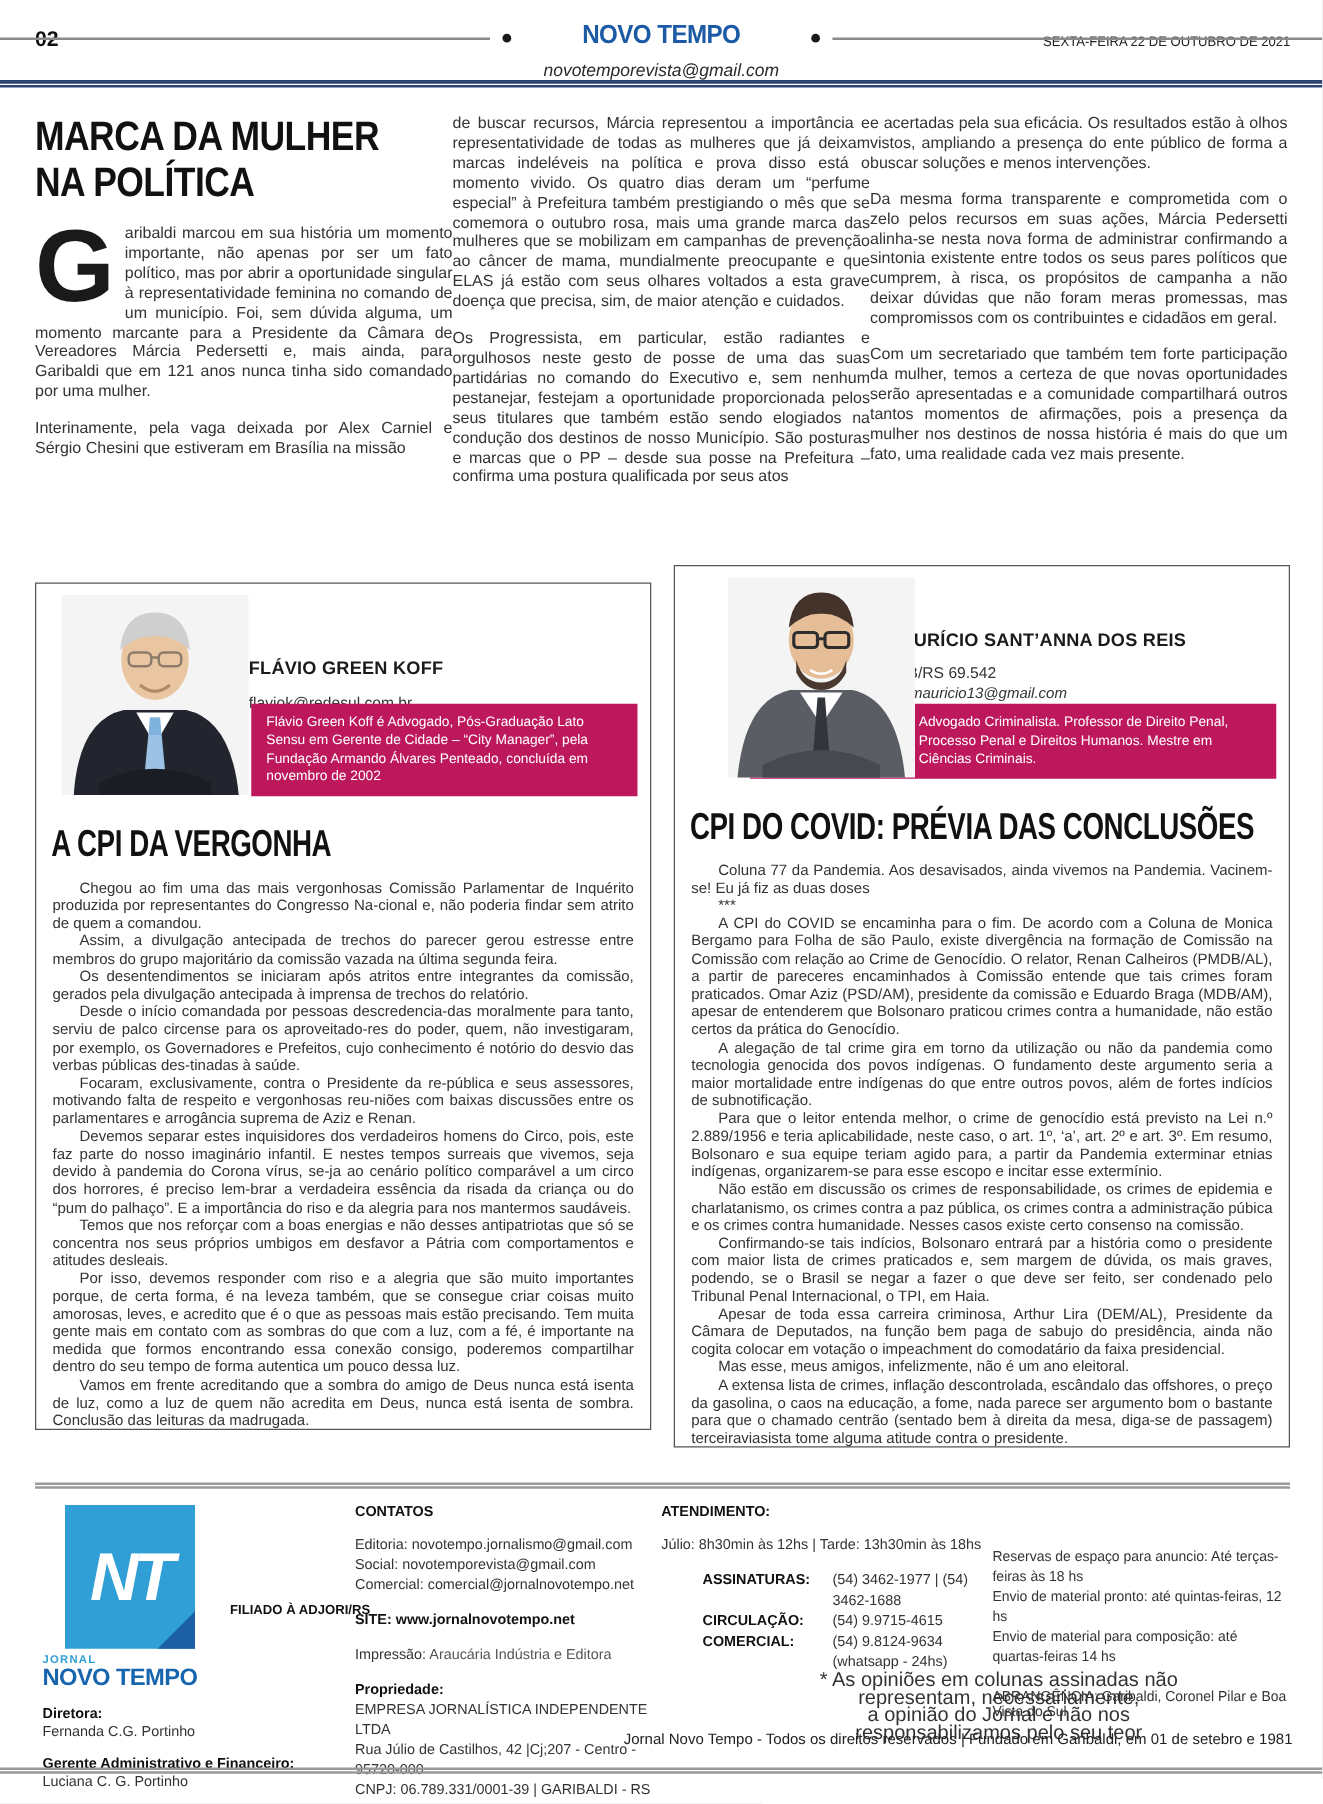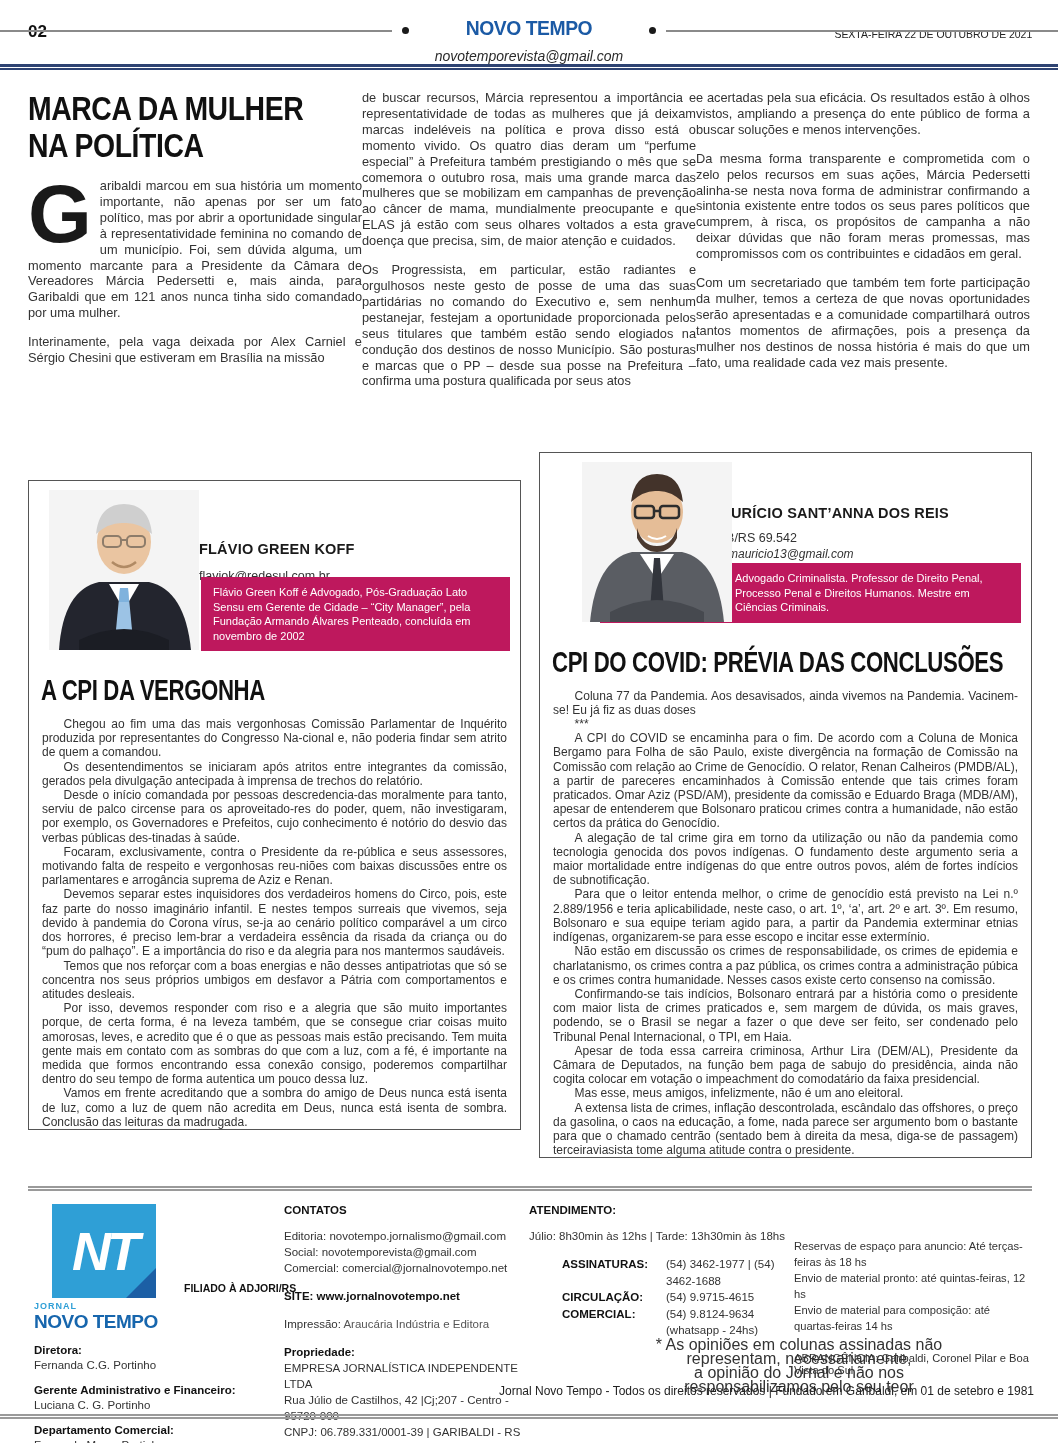--- a/index.html
+++ b/index.html
@@ -57,21 +57,21 @@
   .gray-divider{position:absolute;left:28px;right:26px;height:5px;
                 border-top:2px solid #9a9a9a;border-bottom:2px solid #9a9a9a;box-sizing:border-box;}
   .div-top{top:1186px;}
   .div-bottom{top:1414px;left:0;right:0;}
   .footer{position:absolute;top:1204px;left:34px;right:20px;height:205px;font-size:11.5px;}
   .footer-cols{display:flex;}
   .fcol1{width:250px;}
   .fcol2{width:245px;}
   .fcol3{width:265px;}
   .fcol4{flex:1;}
-  .nt-logo{position:relative;width:104px;height:94px;background:#2f9fd6;margin-left:18px;}
+  .nt-logo{position:relative;width:104px;height:115px;background:#2f9fd6;margin-left:18px;}
   .nt-logo .mono{position:absolute;left:0;top:0;right:0;bottom:0;display:flex;align-items:center;justify-content:center;
                  color:#ffffff;font-size:54px;font-weight:bold;font-style:italic;letter-spacing:-4px;}
   .nt-logo .tri{position:absolute;right:0;bottom:0;width:0;height:0;
                 border-left:30px solid transparent;border-bottom:30px solid #1c5fa5;}
   .logo-kicker{color:#2f9fd6;font-size:9px;font-weight:bold;letter-spacing:1px;margin-top:3px;}
   .logo-name{color:#1766ad;font-size:19px;font-weight:bold;letter-spacing:-0.5px;}
   .affiliation{position:absolute;left:150px;top:78px;font-size:10.5px;font-weight:bold;color:#111;}
   .staff{margin-top:10px;}
   .staff .role{font-weight:bold;color:#111;}
   .staff .entry{margin-bottom:10px;line-height:15px;color:#333;}
@@ -149,20 +149,21 @@
         </svg>
         <div class="profile-id">
           <div class="profile-name">FLÁVIO GREEN KOFF</div>
           <div class="profile-mail">flaviok@redesul.com.br</div>
         </div>
         <div class="bio-bar bio-left">Flávio Green Koff é Advogado, Pós-Graduação Lato Sensu em Gerente de Cidade – “City Manager”, pela Fundação Armando Álvares Penteado, concluída em novembro de 2002</div>
       </div>
       <div class="feature-title">A CPI DA VERGONHA</div>
       <div class="feature-body">
         <p>Chegou ao fim uma das mais vergonhosas Comissão Parlamentar de Inquérito produzida por representantes do Congresso Na-cional e, não poderia findar sem atrito de quem a comandou.</p>
+        <p>Assim, a divulgação antecipada de trechos do parecer gerou estresse entre membros do grupo majoritário da comissão vazada na última segunda feira.</p>
         <p>Os desentendimentos se iniciaram após atritos entre integrantes da comissão, gerados pela divulgação antecipada à imprensa de trechos do relatório.</p>
         <p>Desde o início comandada por pessoas descredencia-das moralmente para tanto, serviu de palco circense para os aproveitado-res do poder, quem, não investigaram, por exemplo, os Governadores e Prefeitos, cujo conhecimento é notório do desvio das verbas públicas des-tinadas à saúde.</p>
         <p>Focaram, exclusivamente, contra o Presidente da re-pública e seus assessores, motivando falta de respeito e vergonhosas reu-niões com baixas discussões entre os parlamentares e arrogância suprema de Aziz e Renan.</p>
         <p>Devemos separar estes inquisidores dos verdadeiros homens do Circo, pois, este faz parte do nosso imaginário infantil. E nestes tempos surreais que vivemos, seja devido à pandemia do Corona vírus, se-ja ao cenário político comparável a um circo dos horrores, é preciso lem-brar a verdadeira essência da risada da criança ou do “pum do palhaço”. E a importância do riso e da alegria para nos mantermos saudáveis.</p>
         <p>Temos que nos reforçar com a boas energias e não desses antipatriotas que só se concentra nos seus próprios umbigos em desfavor a Pátria com comportamentos e atitudes desleais.</p>
         <p>Por isso, devemos responder com riso e a alegria que são muito importantes porque, de certa forma, é na leveza também, que se consegue criar coisas muito amorosas, leves, e acredito que é o que as pessoas mais estão precisando. Tem muita gente mais em contato com as sombras do que com a luz, com a fé, é importante na medida que formos encontrando essa conexão consigo, poderemos compartilhar dentro do seu tempo de forma autentica um pouco dessa luz.</p>
         <p>Vamos em frente acreditando que a sombra do amigo de Deus nunca está isenta de luz, como a luz de quem não acredita em Deus, nunca está isenta de sombra. Conclusão das leituras da madrugada.</p>
       </div>
     </div>
 

